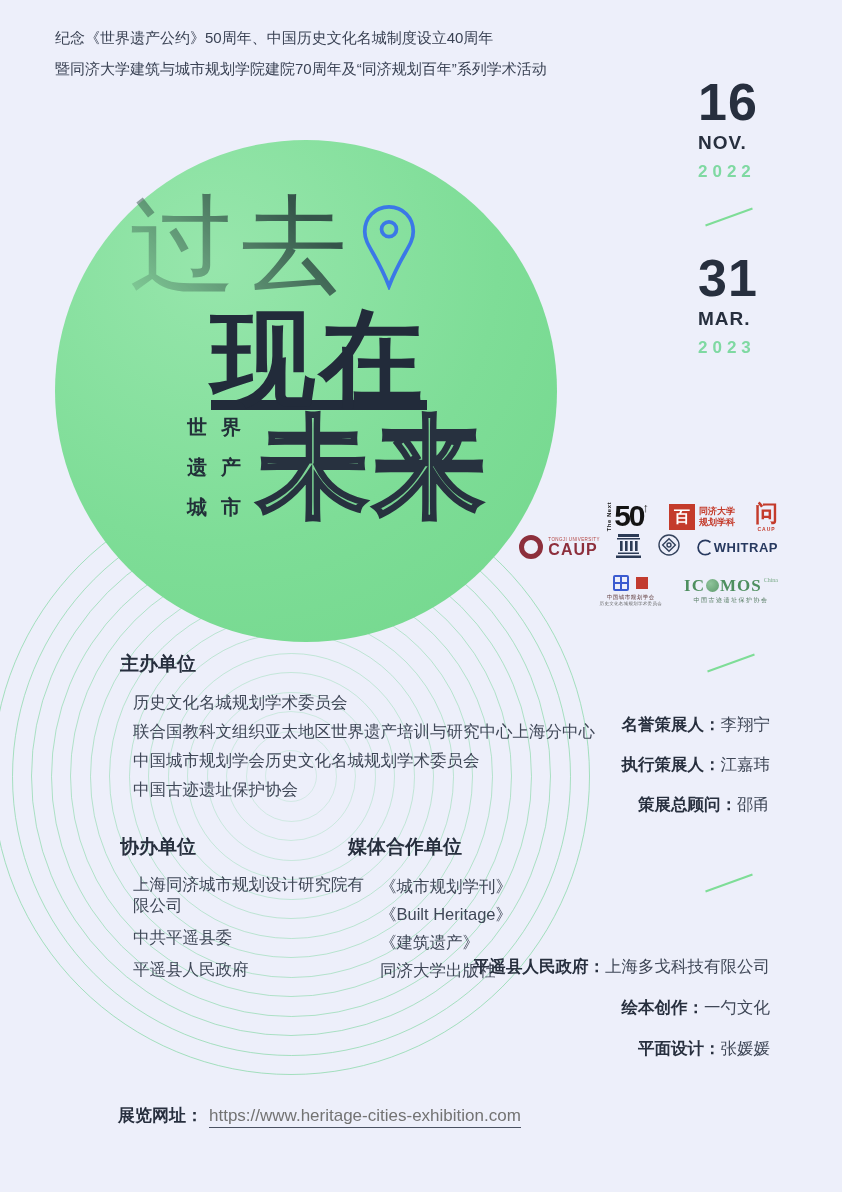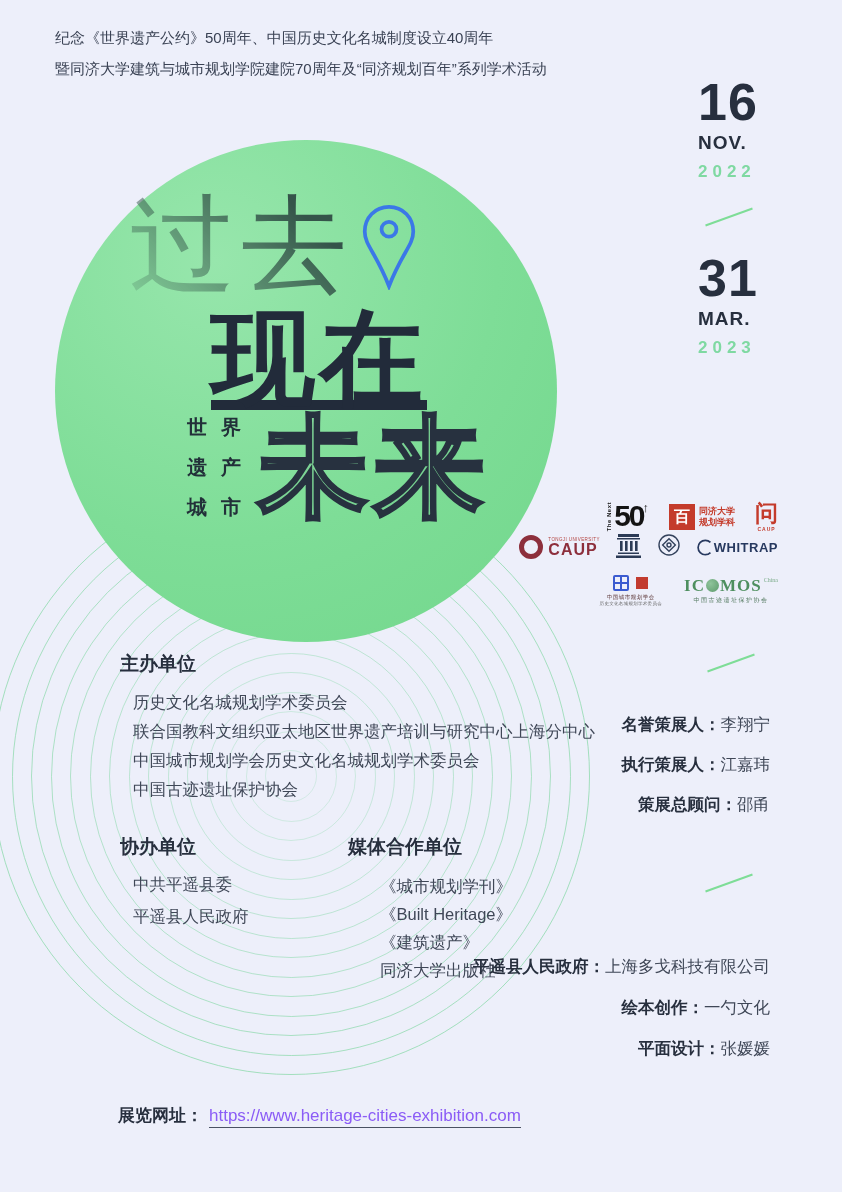--- a/index.html
+++ b/index.html
@@ -99,21 +99,21 @@
 
   
   .credits{right:72px;text-align:right;font-size:16.5px;z-index:2;color:var(--body,#3f4757);}
   .credits .row{height:40px;}
   .credits.g2 .row{height:41px;}
   .credits b{color:var(--ink,#272f3e);font-weight:800;}
 
   
   .footer{left:118px;top:1104px;font-size:17px;z-index:2;}
   .footer b{color:var(--ink,#272f3e);font-weight:800;}
-  .footer .url{color:#8b5cf6;border-bottom:1.5px solid #4a5263;padding-bottom:2px;margin-left:6px;}
+  .footer .url{color:#737373;border-bottom:1.5px solid #4a5263;padding-bottom:2px;margin-left:6px;}
 </style>
 </head>
 <body>
 
 <div class="poster">
 
   <div id="rings">
       <div class="ring" style="left: 265px; top: 750px; width: 50px; height: 50px; opacity: 0.28;"></div>
       <div class="ring" style="left: 245.5px; top: 730.5px; width: 89px; height: 89px; opacity: 0.315;"></div>
       <div class="ring" style="left: 226px; top: 711px; width: 128px; height: 128px; opacity: 0.35;"></div>
@@ -245,20 +245,21 @@
   <div class="abs sec-title" style="left:120px;top:651px;text-align:right;">主办单位</div>
   <div class="abs org-list">
     <div class="li">历史文化名城规划学术委员会</div>
     <div class="li">联合国教科文组织亚太地区世界遗产培训与研究中心上海分中心</div>
     <div class="li">中国城市规划学会历史文化名城规划学术委员会</div>
     <div class="li">中国古迹遗址保护协会</div>
   </div>
 
   <div class="abs sec-title" style="left:120px;top:834px;">协办单位</div>
   <div class="abs coorg-list">
+    <div class="li">上海同济城市规划设计研究院有限公司</div>
     <div class="li">中共平遥县委</div>
     <div class="li">平遥县人民政府</div>
   </div>
 
   <div class="abs sec-title" style="left:332px;top:834px;margin-left:16px;">媒体合作单位</div>
   <div class="abs media-list">
     <div class="li">《城市规划学刊》</div>
     <div class="li">《Built Heritage》</div>
     <div class="li">《建筑遗产》</div>
     <div class="li">同济大学出版社</div>

